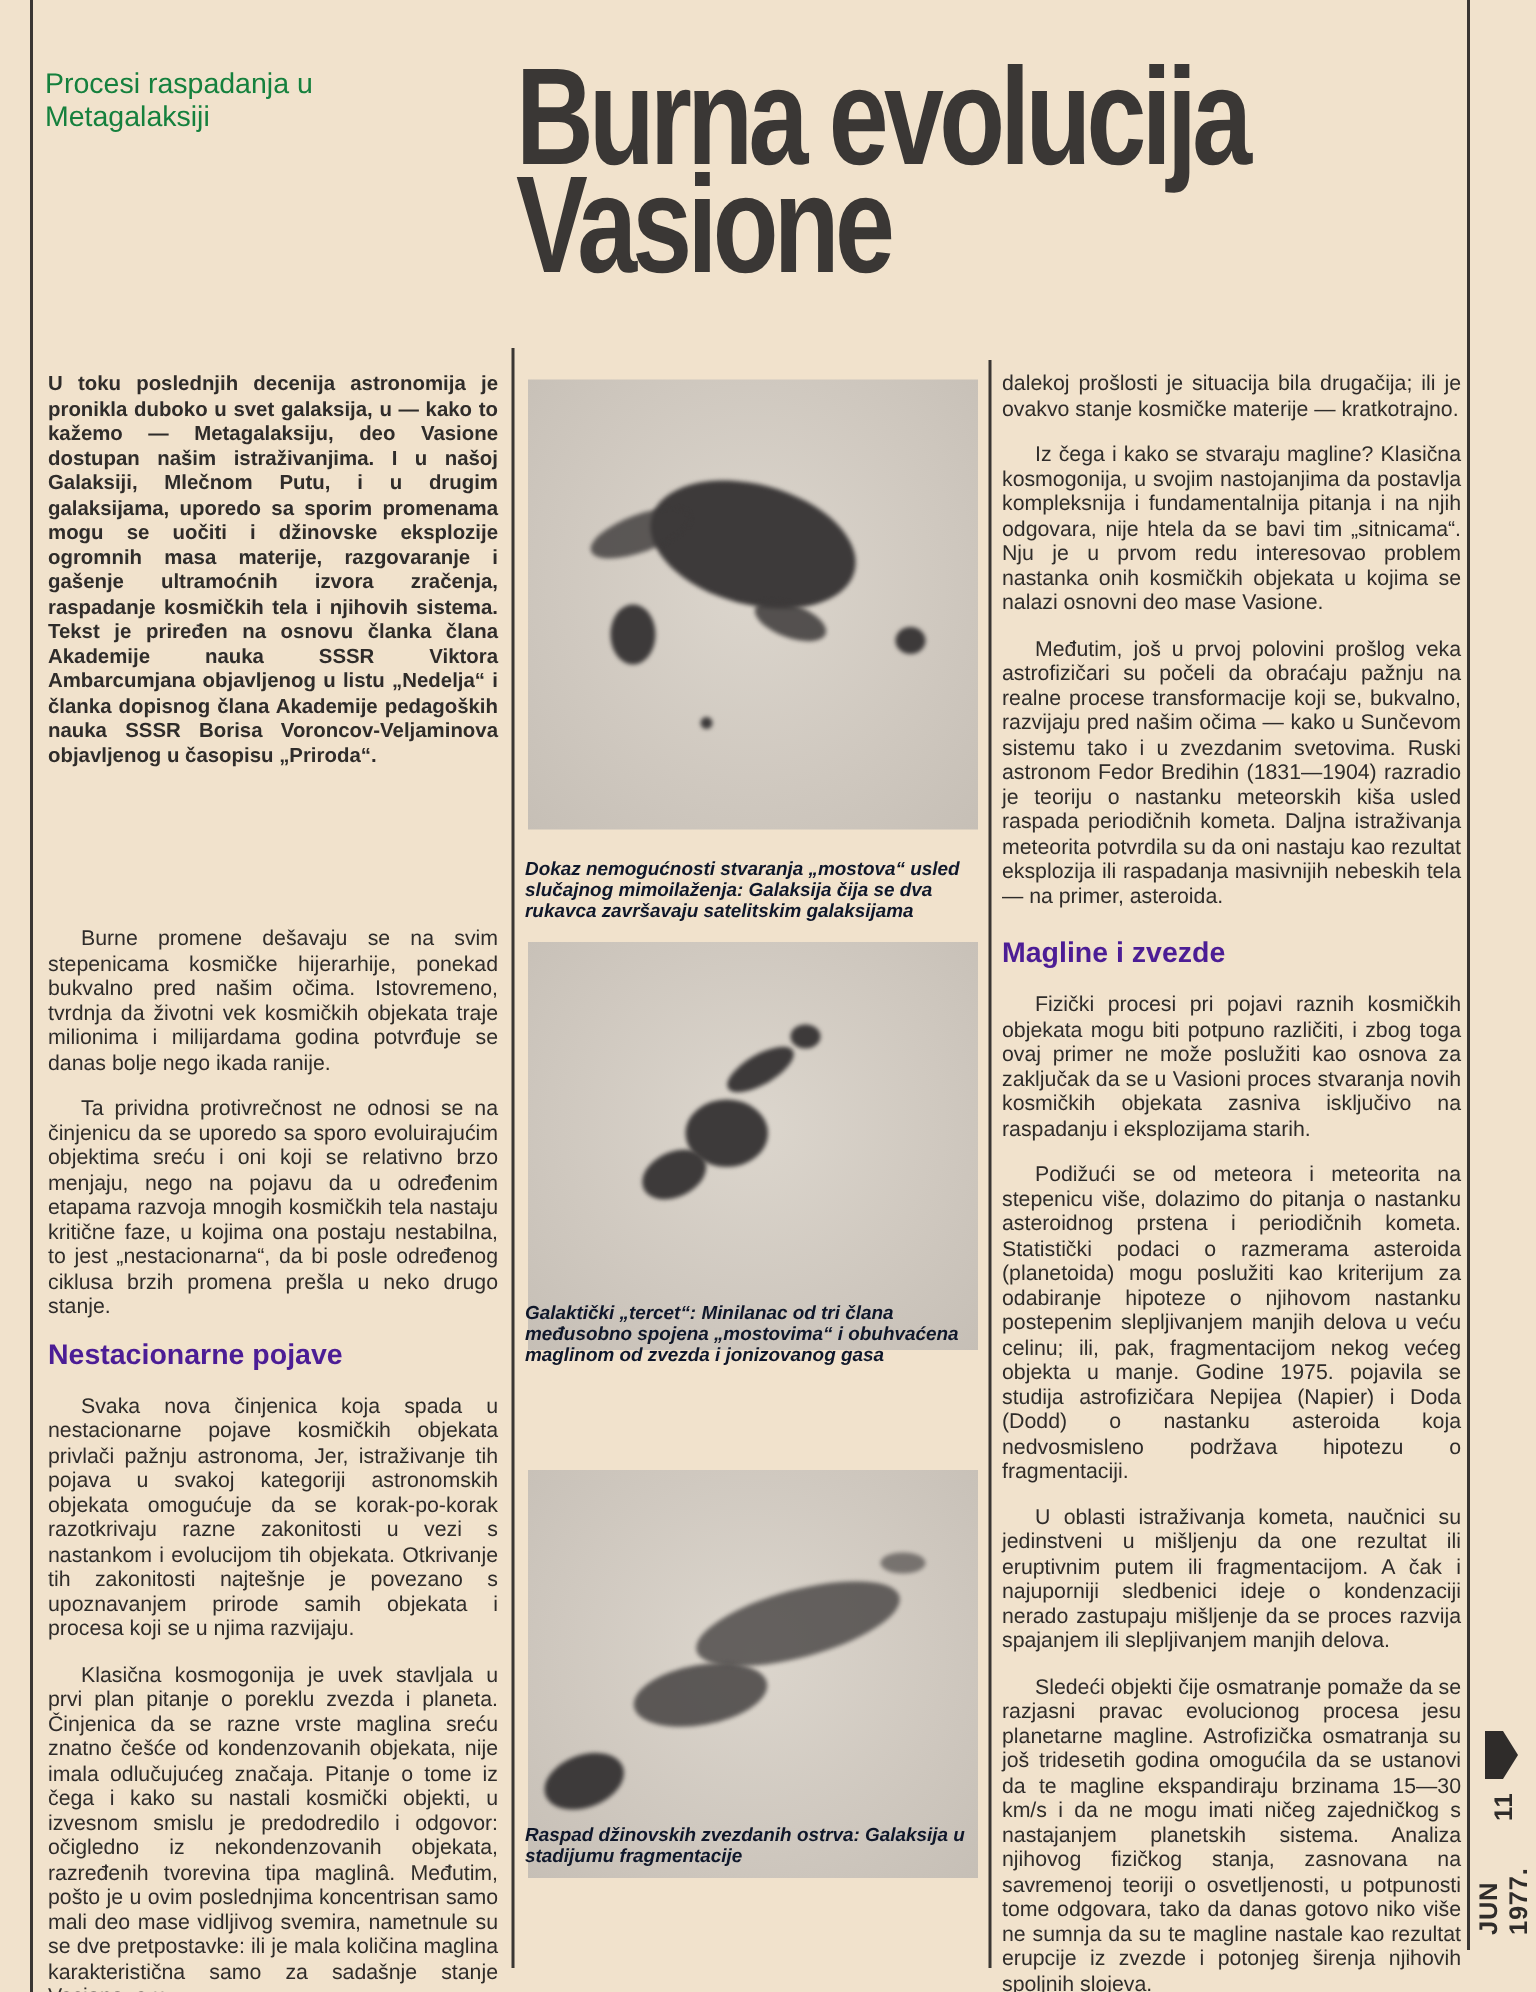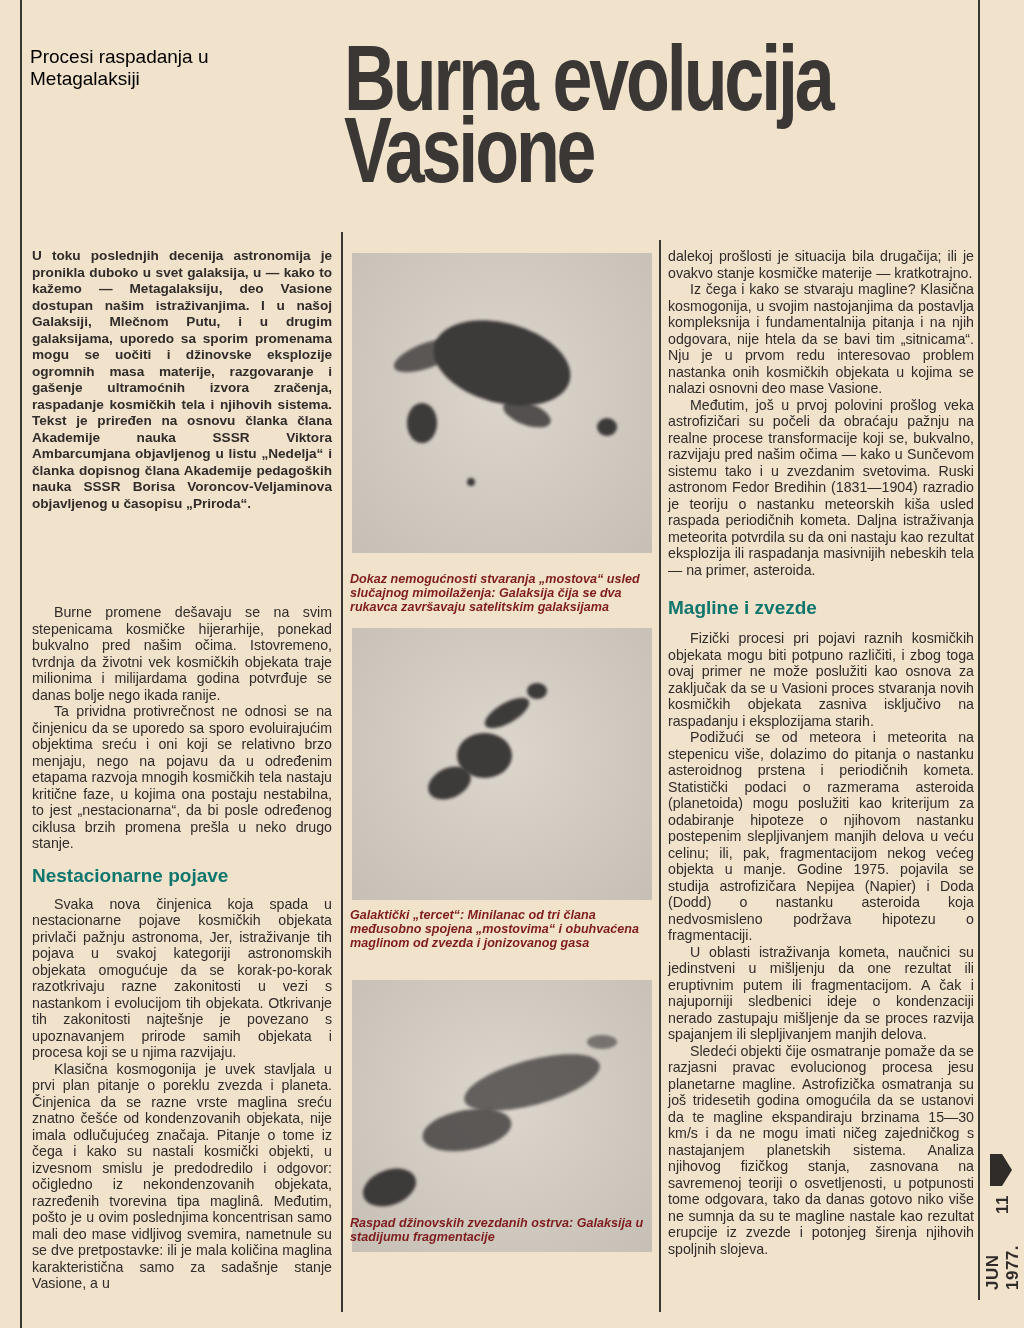--- a/index.html
+++ b/index.html
@@ -5,45 +5,45 @@
   html, body { margin: 0; padding: 0; }
   body {
     width: 1024px; height: 1328px; position: relative; overflow: hidden;
     background: #f1e2cc;
     color: #2f2c2a;
     font-family: "Liberation Sans", sans-serif;
   }
   .rule-v { position: absolute; background: #3a3633; width: 2px; }
   .kicker {
     position: absolute; left: 30px; top: 46px; width: 250px;
-    font-size: 19px; line-height: 22px; color: #000000;
+    font-size: 19px; line-height: 22px; color: #15803d;
   }
   .title {
     position: absolute; left: 344px; top: 42px; width: 660px;
     font-family: "Liberation Sans", sans-serif; font-weight: bold;
     font-size: 92px; line-height: 72px; letter-spacing: -4px;
     transform: scaleX(0.78); transform-origin: left top;
     color: #3a3735;
   }
   .title div { white-space: nowrap; }
   .col { position: absolute; text-align: justify; font-size: 14.2px; line-height: 16.5px; color: #2f2c2a; }
   .col p { margin: 0; }
-  .col p.ind { text-indent: 22px; }
+  .col p.ind { text-indent: 22px; margin-top: 14px; }
   .lead { left: 32px; top: 248px; width: 300px; font-weight: bold; font-size: 13.6px; line-height: 16.5px; }
   .left-body { left: 32px; top: 604px; width: 300px; }
   .right-body { left: 668px; top: 248px; width: 306px; }
-  .subhead { font-size: 19px; line-height: 24px; margin: 0; color: #0f766e; }
+  .subhead { font-size: 19px; line-height: 24px; margin: 0; color: #4c1d95; }
   .photo {
     position: absolute; left: 352px; width: 300px;
     background: radial-gradient(ellipse at 50% 45%, #dcd6cd 0%, #cfc8bf 60%, #c6bfb6 100%);
   }
   .blob { position: absolute; background: #3d3a3a; border-radius: 50%; filter: blur(1.5px); }
   .caption {
     position: absolute; left: 350px; width: 305px;
-    font-weight: bold; font-style: italic; font-size: 12.6px; line-height: 14px; color: #7f1d1d;
+    font-weight: bold; font-style: italic; font-size: 12.6px; line-height: 14px; color: #0f172a;
   }
   .side {
     position: absolute; left: 986px; top: 1150px; width: 36px; height: 140px;
   }
   .arrow { position: absolute; left: 4px; top: 0; width: 22px; height: 40px; }
   .vert {
     position: absolute; left: 4px; top: 45px; width: 26px; height: 95px;
     writing-mode: vertical-rl; transform: rotate(180deg);
     font-weight: bold; font-size: 17px; letter-spacing: 0.5px; color: #2f2c2a;
     display: flex; align-items: center; gap: 4px;
@@ -85,21 +85,21 @@
   <div class="blob" style="left:115px; top:225px; width:8px; height:8px;"></div>
 </div>
 <div class="caption" style="top:572px;">Dokaz nemogućnosti stvaranja „mostova“ usled slučajnog mimoilaženja: Galaksija čija se dva rukavca završavaju satelitskim galaksijama</div>
 
 <div class="photo" style="top:628px; height:272px;">
   <div class="blob" style="left:130px; top:75px; width:50px; height:20px; transform:rotate(-30deg);"></div>
   <div class="blob" style="left:175px; top:55px; width:20px; height:16px;"></div>
   <div class="blob" style="left:105px; top:105px; width:55px; height:45px;"></div>
   <div class="blob" style="left:75px; top:140px; width:45px; height:30px; transform:rotate(-25deg);"></div>
 </div>
-<div class="caption" style="top:908px;">Galaktički „tercet“: Minilanac od tri člana međusobno spojena „mostovima“ i obuhvaćena maglinom od zvezda i jonizovanog gasa</div>
+<div class="caption" style="top:868px;">Galaktički „tercet“: Minilanac od tri člana međusobno spojena „mostovima“ i obuhvaćena maglinom od zvezda i jonizovanog gasa</div>
 
 <div class="photo" style="top:980px; height:272px;">
   <div class="blob" style="left:110px; top:80px; width:140px; height:45px; transform:rotate(-15deg); opacity:.75;"></div>
   <div class="blob" style="left:70px; top:130px; width:90px; height:40px; transform:rotate(-10deg); opacity:.8;"></div>
   <div class="blob" style="left:10px; top:190px; width:55px; height:35px; transform:rotate(-20deg);"></div>
   <div class="blob" style="left:235px; top:55px; width:30px; height:14px; opacity:.6;"></div>
 </div>
 <div class="caption" style="top:1216px;">Raspad džinovskih zvezdanih ostrva: Galaksija u stadijumu fragmentacije</div>
 
 <div class="col right-body">

